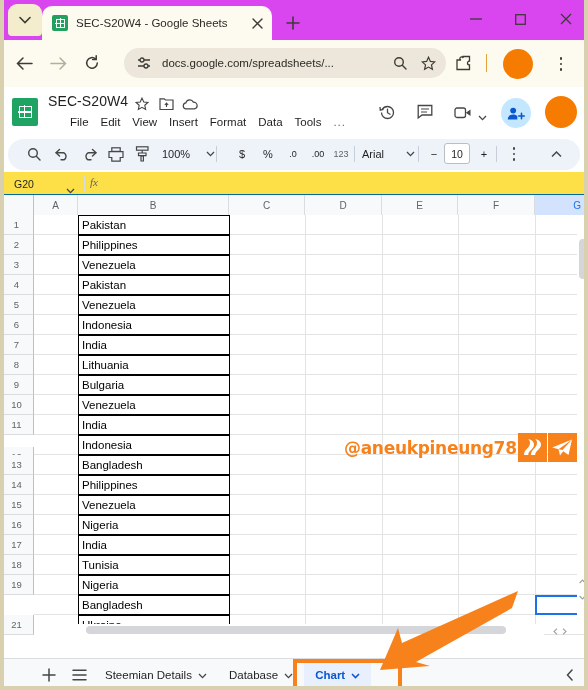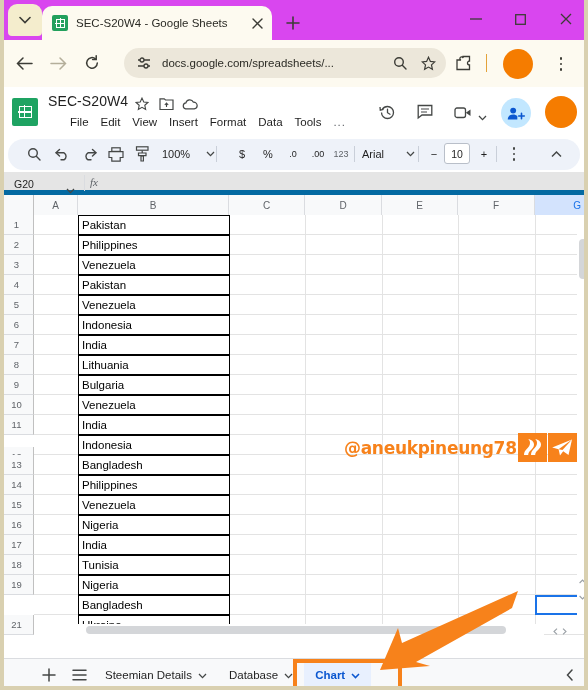--- a/index.html
+++ b/index.html
@@ -180,22 +180,22 @@
   .fontbox span { font-size: 11px; color:#1f1f1f; }
   .fontsize-box {
     position: absolute; top: 5px; left: 440px; width: 26px; height: 21px;
     border: 1px solid #b9bfc9; border-radius: 3px; background: #fff;
     display:flex; align-items:center; justify-content:center;
     font-size: 10.5px; color: #1f1f1f; cursor: text;
   }
 
   
   .formula-bar {
-    position: relative; height: 23px; background:#e5e5e5;
-    border-bottom: 5px solid #0369a1;
+    position: relative; height: 23px; background:#fde047;
+    border-bottom: 1px solid #0369a1;
   }
   .namebox {
     position: absolute; left: 6px; top: 2px; width: 74px; height: 19px;
     display:flex; align-items:center; cursor: text;
   }
   .namebox span { font-size: 10.5px; color: #1f1f1f; padding-left: 8px; }
   .namebox-caret { position:absolute; left: 66px; top: 8px; cursor:pointer; }
   .fb-div { position:absolute; left: 84px; top: 3px; width:1px; height:16px; background:#dadce0; }
   .fx { position:absolute; left: 90px; top: 4px; font-size: 11px; font-style: italic; color:#5f6368; font-family:"Liberation Serif", serif; }
   .fb-input { position:absolute; left: 112px; top: 2px; right: 4px; height: 19px; cursor: text; }

